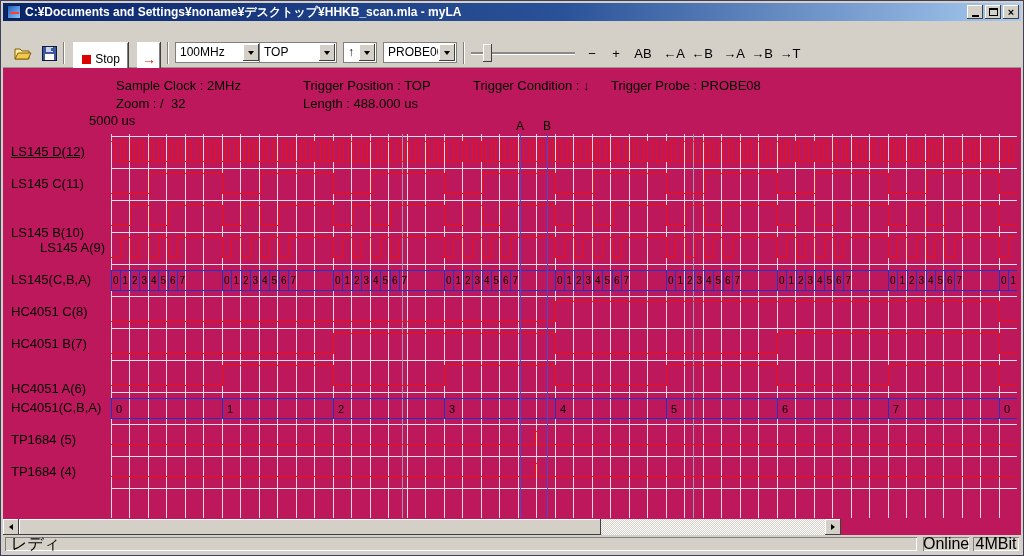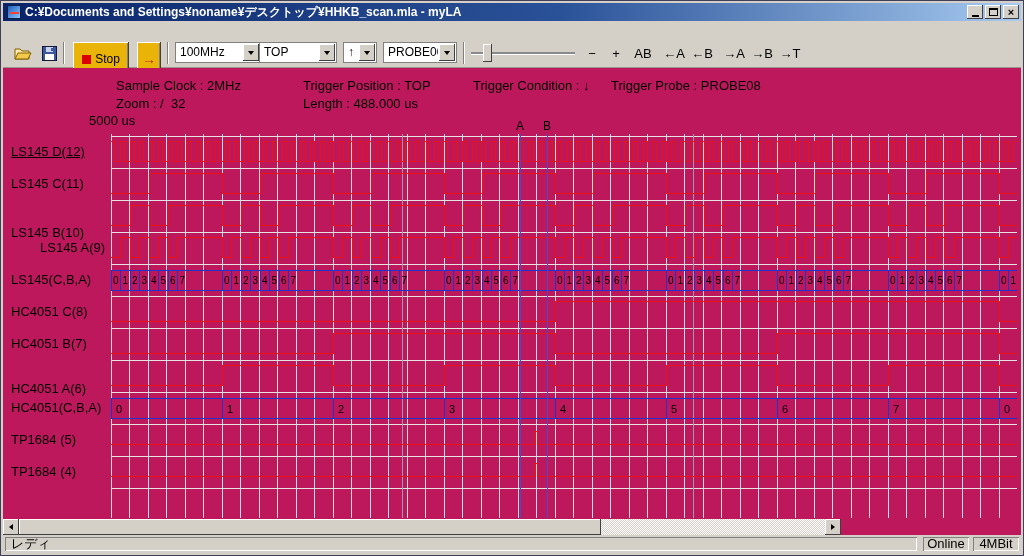--- a/index.html
+++ b/index.html
@@ -19,21 +19,21 @@
   .glyph-max{width:9px;height:8px;border:1px solid #000;border-top-width:2px;}
 
   
   .menubar{position:absolute;left:2px;top:20px;width:1018px;height:17px;display:flex;align-items:center;font-size:12px;}
   .menu-item{padding:1px 8px;line-height:15px;white-space:nowrap;}
 
   
   .toolbar{position:absolute;left:2px;top:37px;width:1018px;height:30px;border-bottom:1px solid #9a968e;}
   .tb-sep{position:absolute;top:4px;width:2px;height:22px;border-left:1px solid #808080;border-right:1px solid #fff;}
   .tb-icon{position:absolute;top:4px;width:24px;height:22px;display:flex;align-items:center;justify-content:center;}
-  .tb-raised{position:absolute;top:4px;height:34px;background:#eab308;border:0;font-family:inherit;
+  .tb-raised{position:absolute;top:4px;height:34px;background:#ffffff;border:0;font-family:inherit;
     box-shadow:inset -1px -1px #404040,inset 1px 1px #fff,inset -2px -2px #808080;
     display:flex;align-items:center;justify-content:center;font-size:12px;gap:4px;color:#000;}
   .stop-square{width:9px;height:9px;background:#dd0000;display:inline-block;}
   .run-arrow{color:#bb2a00;font-weight:bold;font-size:14px;}
   .combo{position:absolute;top:4px;height:21px;background:#fff;border:1px solid #808080;font-size:12px;line-height:18px;padding-left:4px;color:#000;}
   .combo-text{display:inline-block;max-width:calc(100% - 18px);overflow:hidden;white-space:nowrap;}
   .combo-arrow{position:absolute;right:1px;top:1px;bottom:1px;width:16px;background:#d4d0c8;
     box-shadow:inset -1px -1px #404040,inset 1px 1px #fff;display:flex;align-items:center;justify-content:center;}
   .tri-down{width:0;height:0;border-left:3px solid transparent;border-right:3px solid transparent;border-top:4px solid #000;}
   .slider{position:absolute;top:4px;height:22px;}
@@ -56,21 +56,21 @@
     background-size:2px 2px;background-position:0 0,1px 1px;}
   .sb-btn{position:absolute;top:0;width:16px;height:16px;background:#d4d0c8;
     box-shadow:inset -1px -1px #404040,inset 1px 1px #fff;display:flex;align-items:center;justify-content:center;}
   .sb-left{left:0;} .sb-right{right:0;}
   .sb-thumb{position:absolute;left:16px;top:0;width:582px;height:16px;background:#d4d0c8;
     box-shadow:inset -1px -1px #404040,inset 1px 1px #fff;}
   .tri-left{width:0;height:0;border-top:3px solid transparent;border-bottom:3px solid transparent;border-right:4px solid #000;}
   .tri-right{width:0;height:0;border-top:3px solid transparent;border-bottom:3px solid transparent;border-left:4px solid #000;}
 
   
-  .statusbar{position:absolute;left:2px;bottom:2px;width:1018px;height:18px;background:#d4d0c8;font-size:13px;color:#000;}
+  .statusbar{position:absolute;left:2px;bottom:2px;width:1018px;height:18px;background:#d4d0c8;font-size:16px;color:#000;}
   .sb-main{position:absolute;left:2px;top:2px;width:912px;height:14px;line-height:14px;padding:0 6px;
     box-shadow:inset 1px 1px #808080,inset -1px -1px #fff;white-space:nowrap;overflow:hidden;}
   .sb-panel{position:absolute;top:2px;height:14px;line-height:14px;text-align:center;
     box-shadow:inset 1px 1px #808080,inset -1px -1px #fff;}
 </style>
 </head>
 <body>
 
 <div class="window">
 

